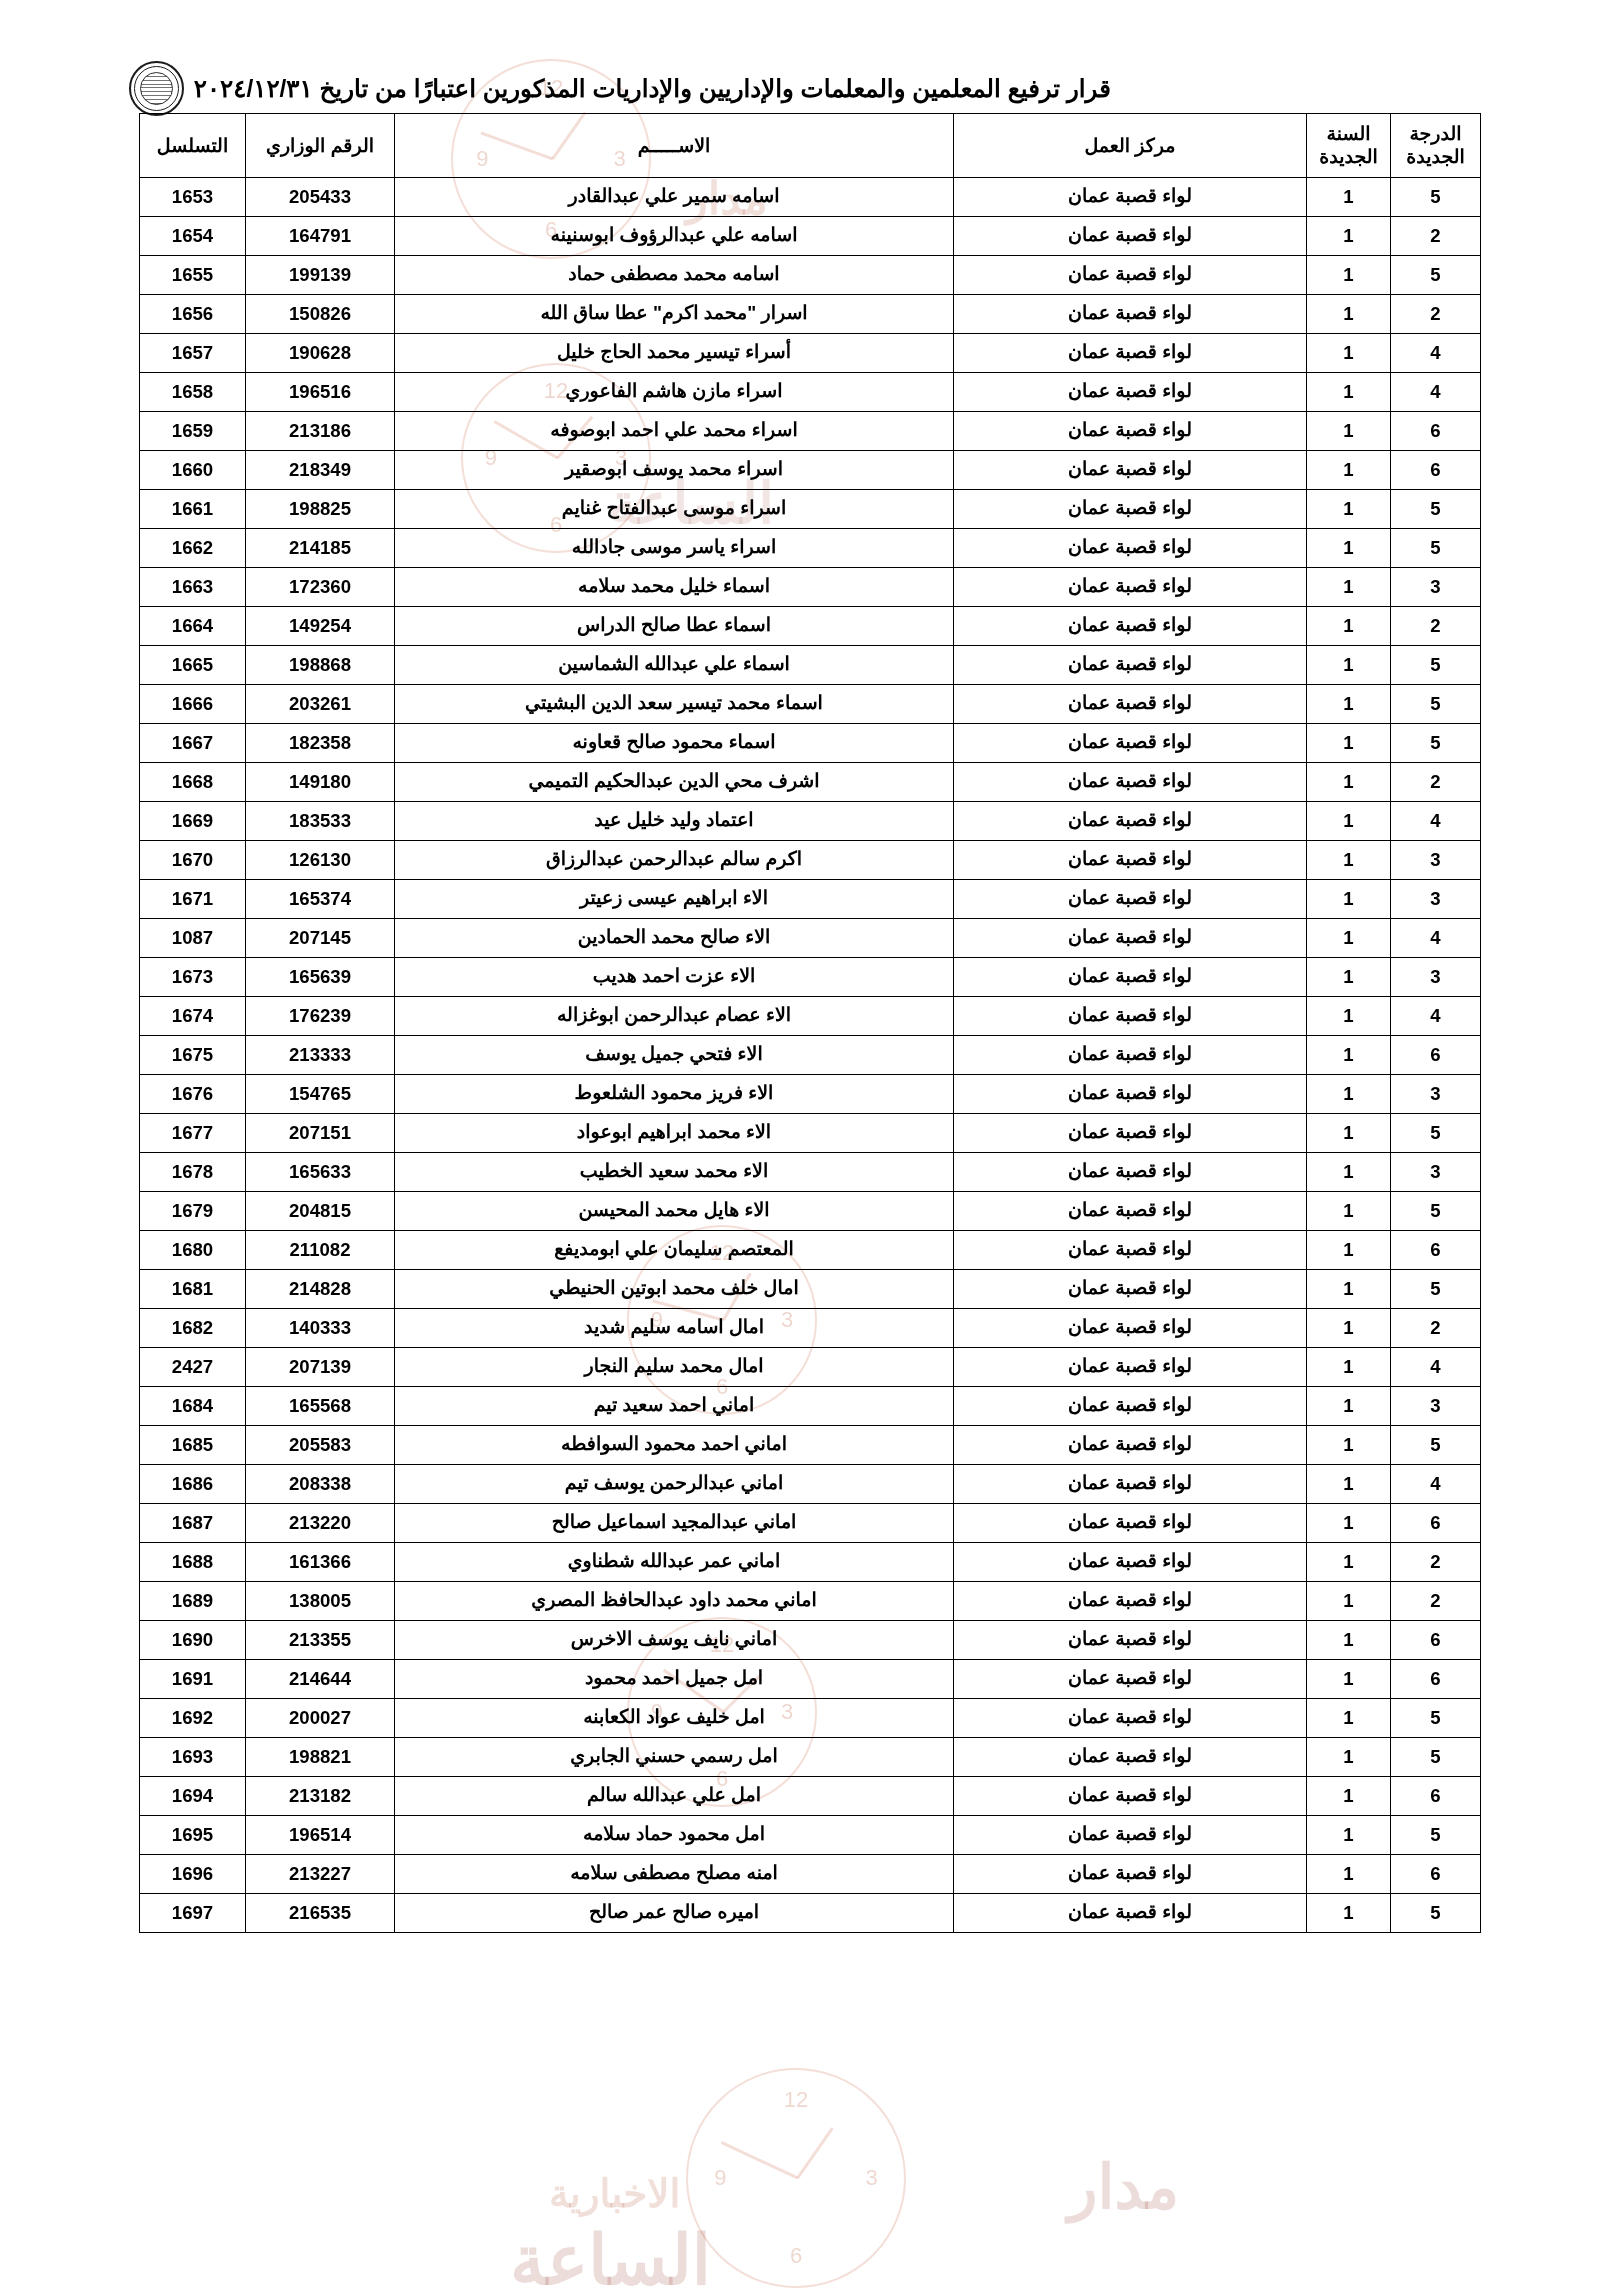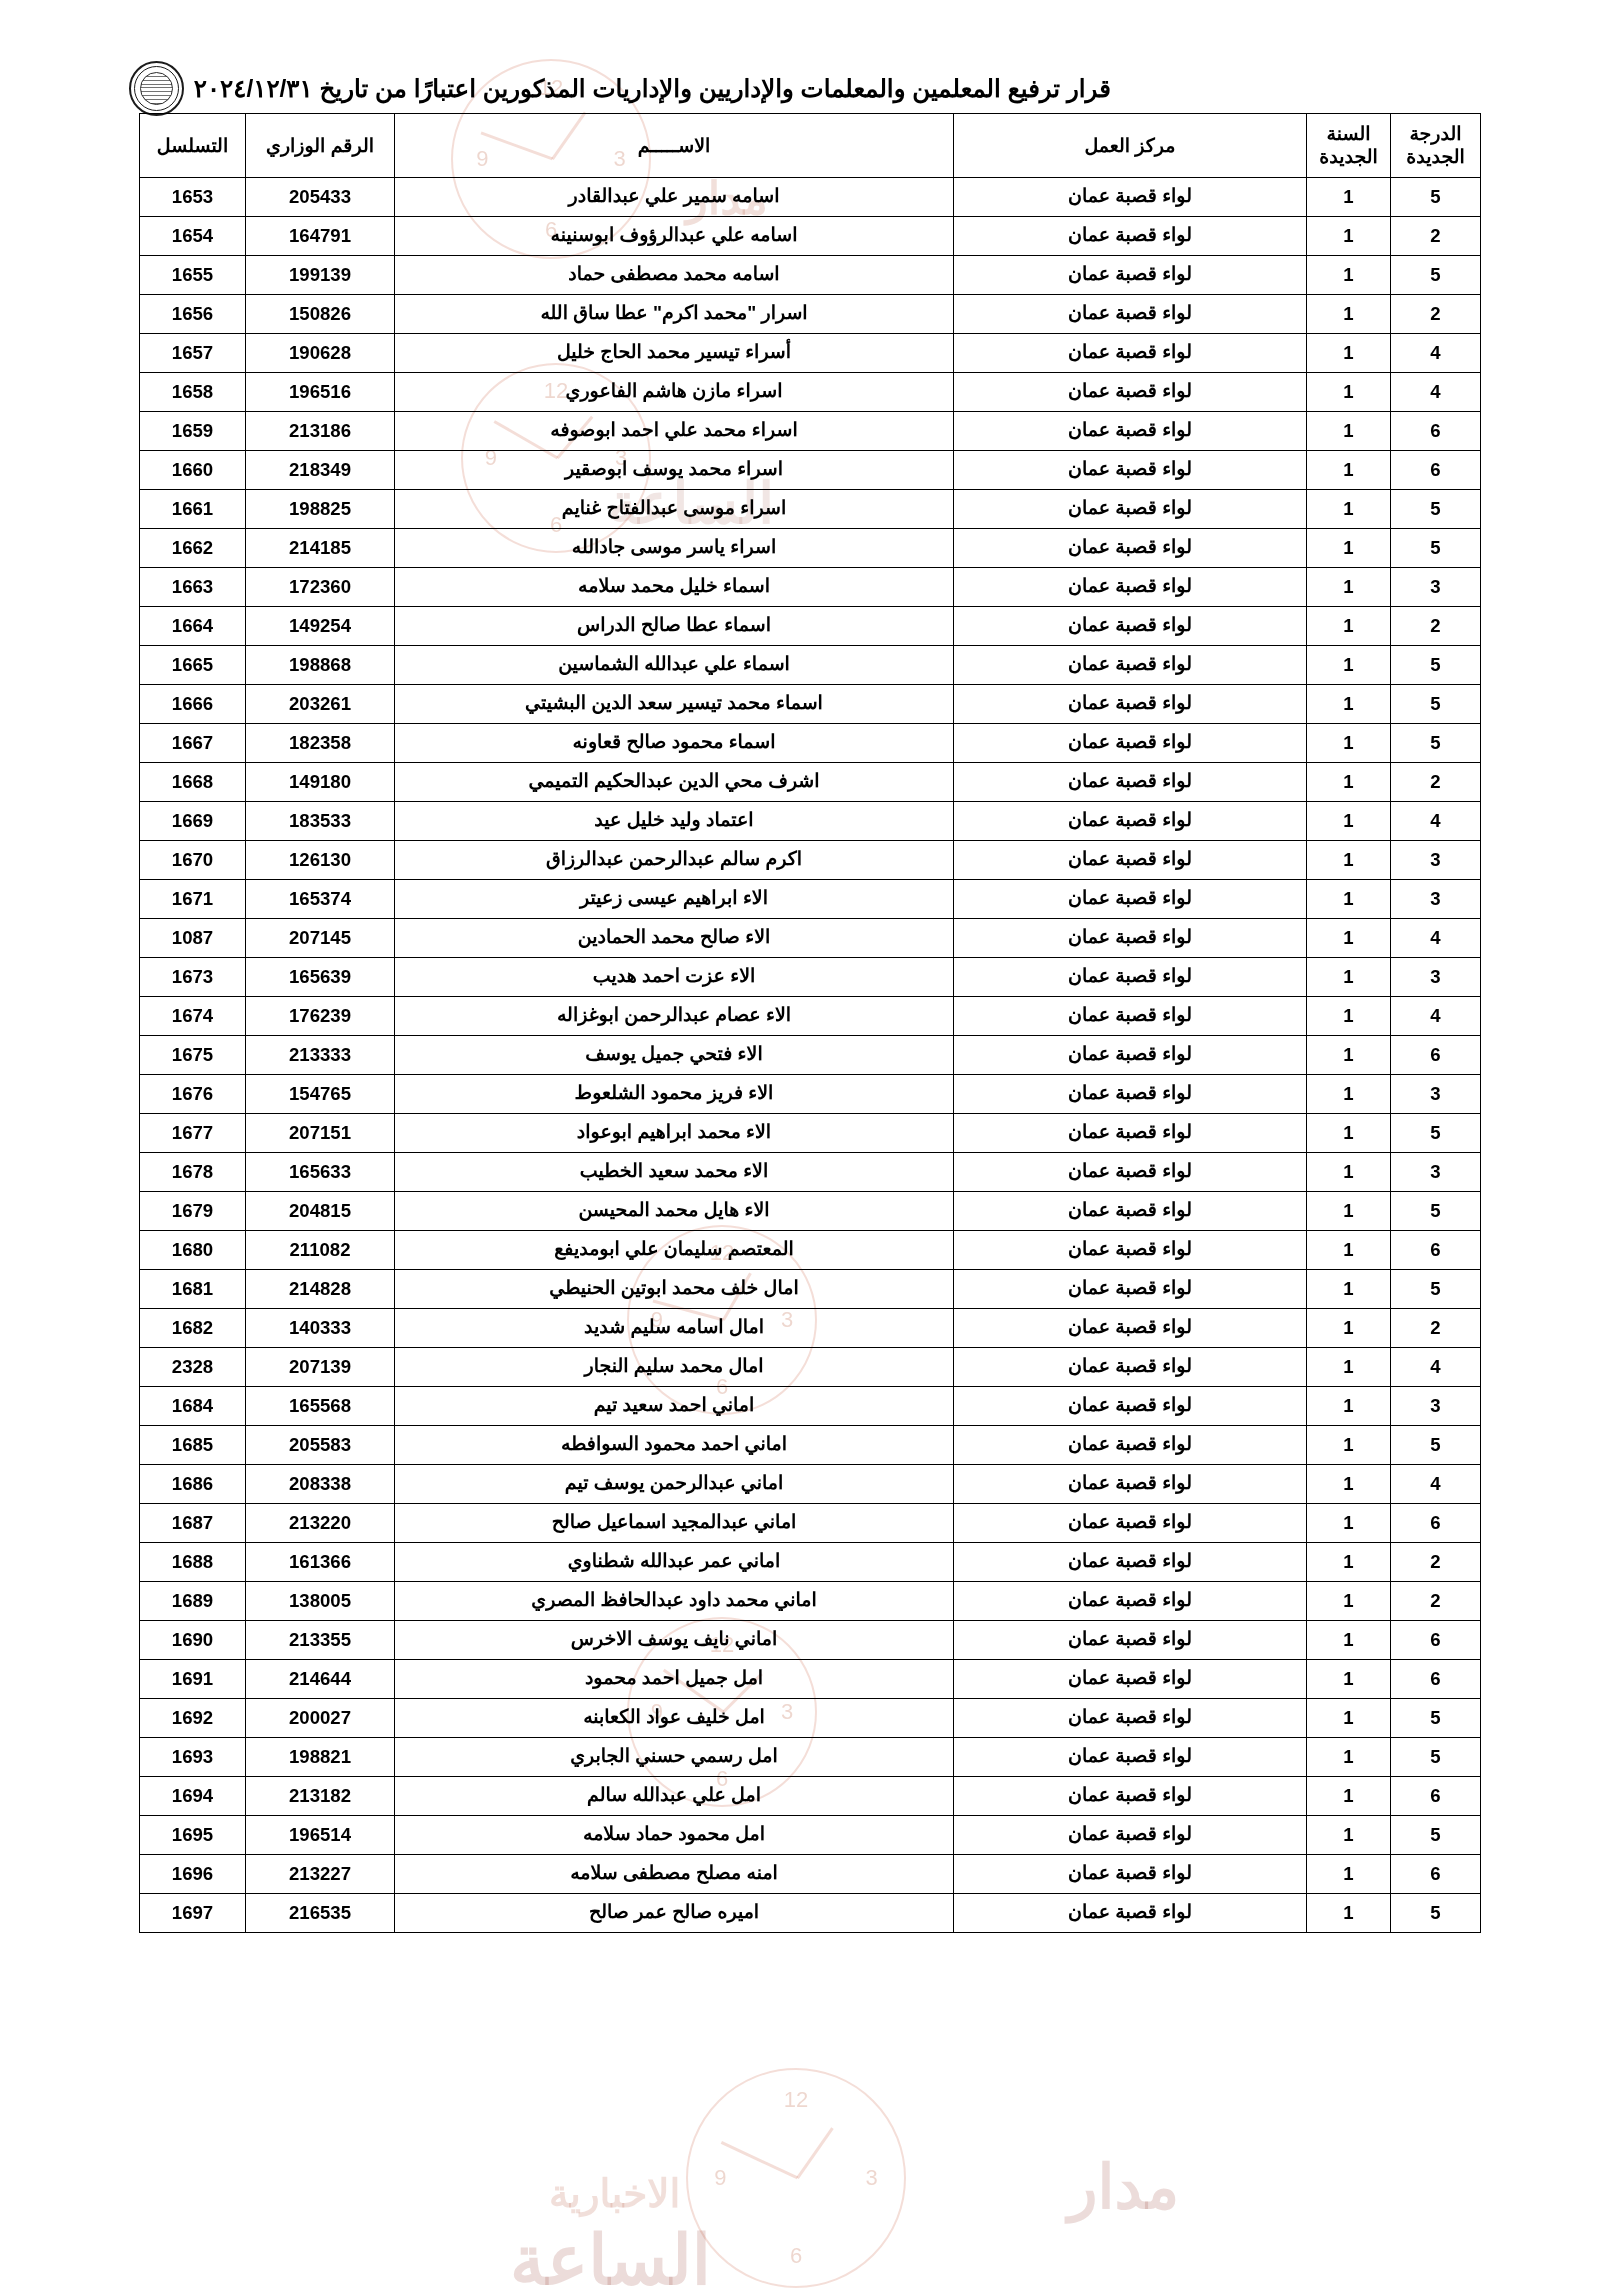--- a/index.html
+++ b/index.html
@@ -514,21 +514,21 @@
             <td class="name">امال اسامه سليم شديد</td>
             <td class="num">140333</td>
             <td class="num">1682</td>
           </tr>
           <tr>
             <td class="num">4</td>
             <td class="num">1</td>
             <td class="name">لواء قصبة عمان</td>
             <td class="name">امال محمد سليم النجار</td>
             <td class="num">207139</td>
-            <td class="num">2328</td>
+            <td class="num">2427</td>
           </tr>
           <tr>
             <td class="num">3</td>
             <td class="num">1</td>
             <td class="name">لواء قصبة عمان</td>
             <td class="name">اماني احمد سعيد تيم</td>
             <td class="num">165568</td>
             <td class="num">1684</td>
           </tr>
           <tr>

